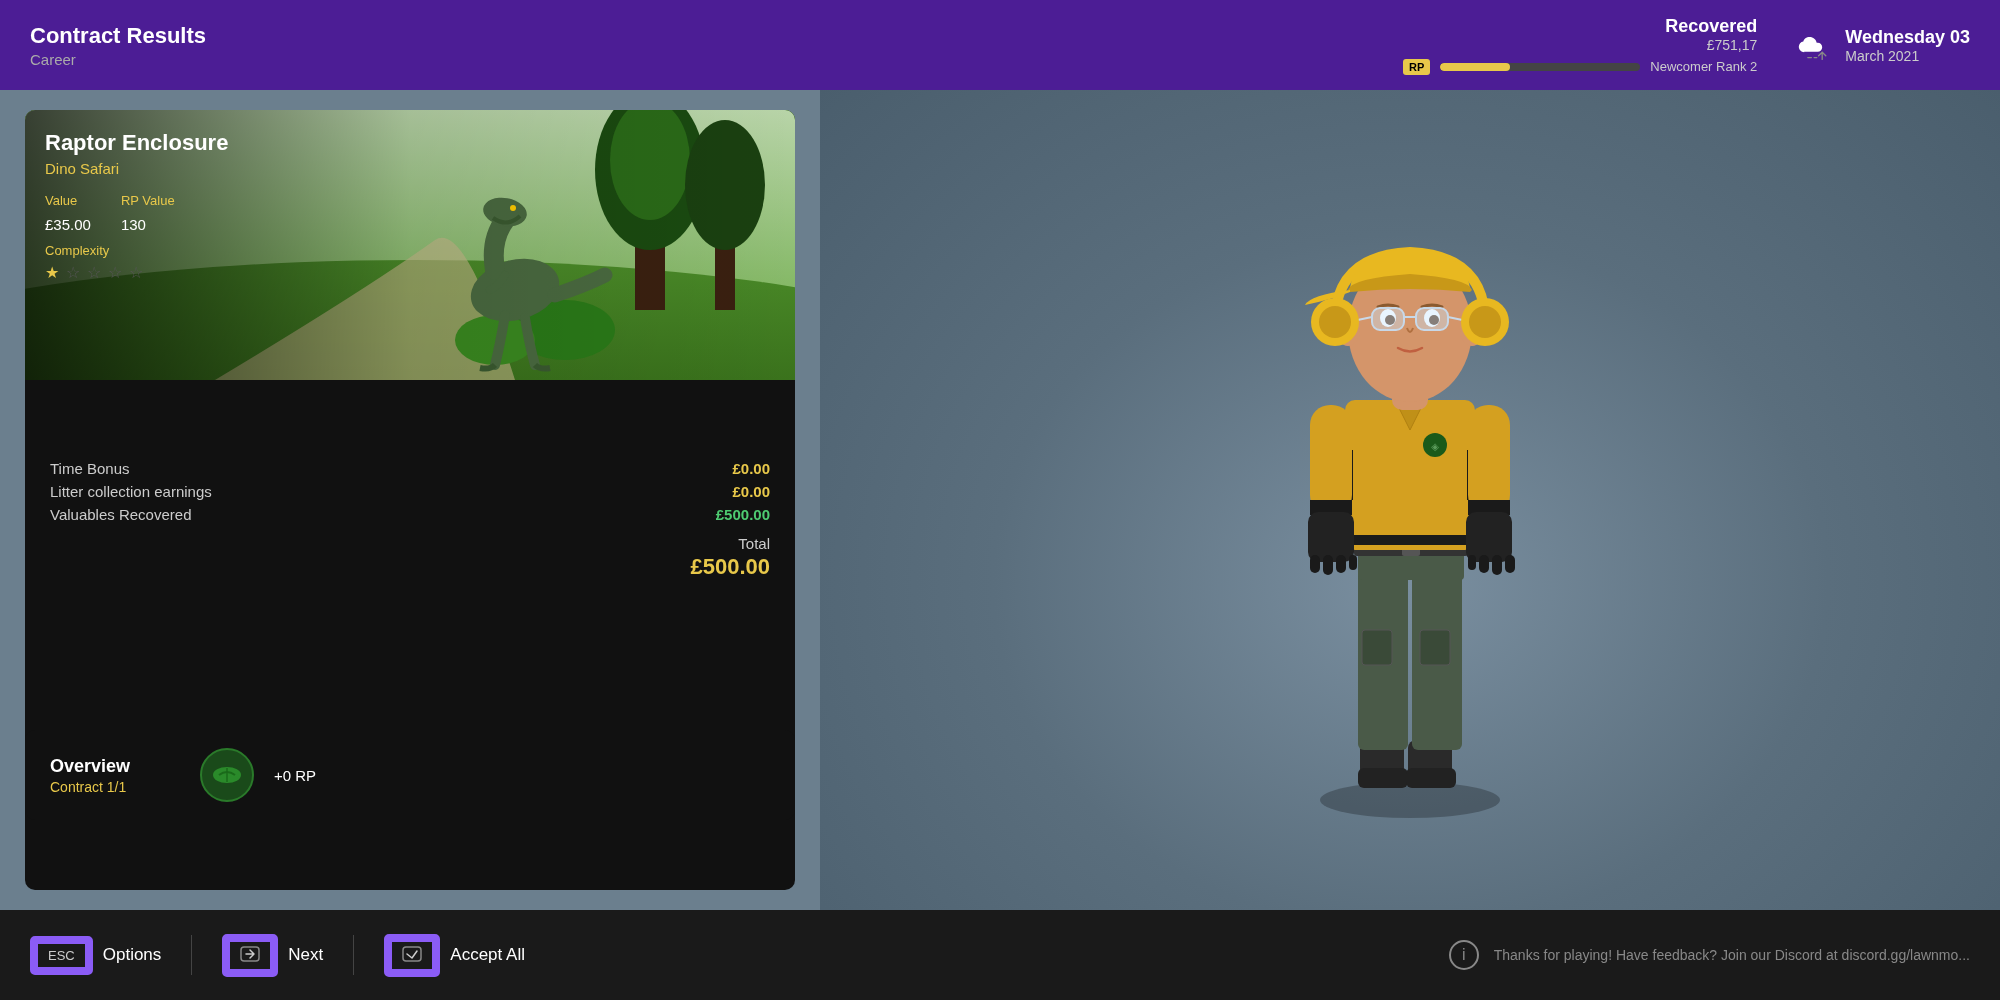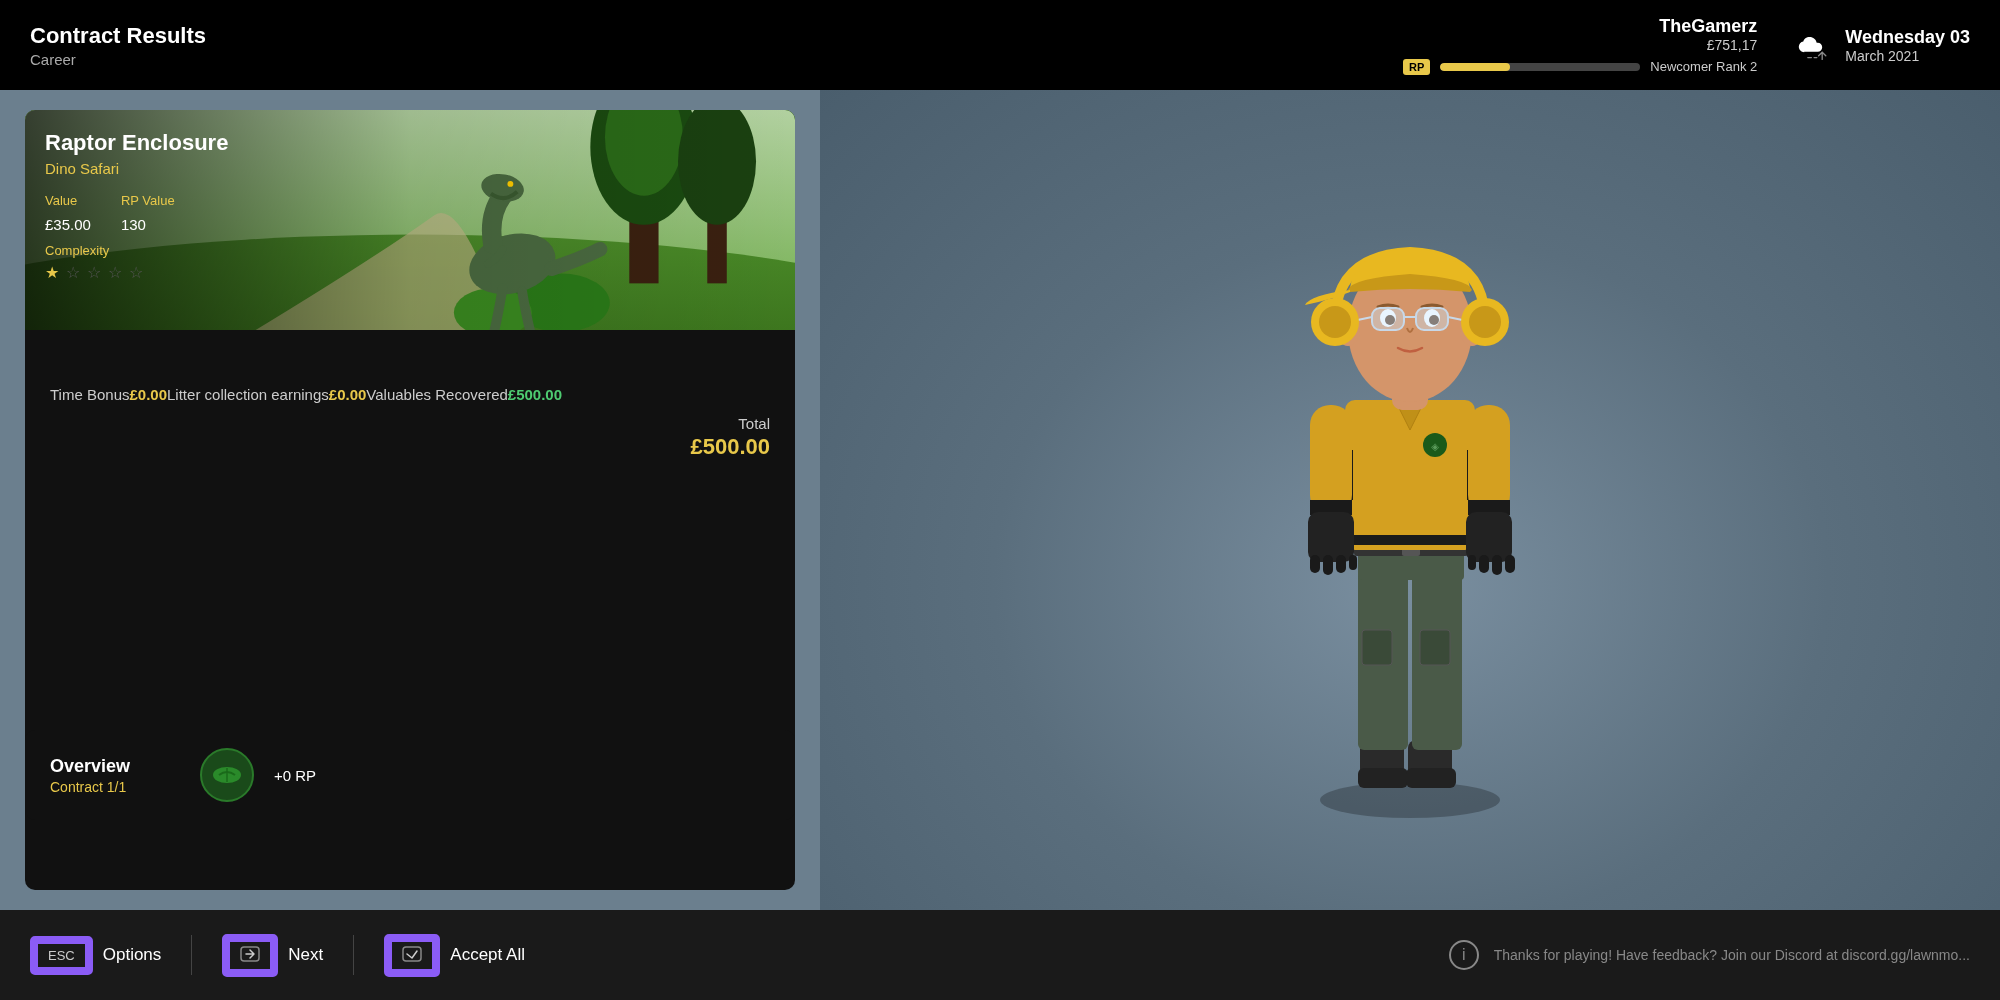--- a/index.html
+++ b/index.html
@@ -11,21 +11,21 @@
       background: #6b7f8e;
       color: #fff;
       position: relative;
     }
 
     
     .top-bar {
       position: absolute;
       top: 0; left: 0; right: 0;
       height: 90px;
-      background: #000000;
+      background: #4c1d95;
       display: flex;
       align-items: center;
       padding: 0 30px;
       z-index: 10;
     }
     .top-bar-left {
       flex: 1;
     }
     .top-bar-title {
       font-size: 22px;
@@ -126,21 +126,21 @@
 
     
     .contract-card {
       background: #111;
       border-radius: 10px;
       overflow: hidden;
       flex: 1;
     }
     .contract-image-area {
       position: relative;
-      height: 220px;
+      height: 270px;
       background: linear-gradient(135deg, #2d5a1b 0%, #4a8a2a 30%, #3d7a20 60%, #2a5a15 100%);
       overflow: hidden;
     }
     .contract-image-overlay {
       position: absolute;
       inset: 0;
       background: linear-gradient(to right, rgba(0,0,0,0.7) 0%, rgba(0,0,0,0.1) 50%, rgba(0,0,0,0) 100%);
     }
     .contract-image-bg {
       position: absolute;
@@ -195,23 +195,23 @@
       padding: 20px 25px;
     }
     .worker-name {
       font-size: 20px;
       font-weight: bold;
       color: #fff;
       margin-bottom: 30px;
     }
     .earnings-rows {
       display: flex;
-      flex-direction: row;
-      gap: 0;
-      margin-top: 36px;
+      flex-direction: column;
+      gap: 6px;
+      margin-top: 60px;
     }
     .earning-row {
       display: flex;
       justify-content: space-between;
       align-items: center;
     }
     .earning-label {
       font-size: 15px;
       color: #ccc;
     }
@@ -391,21 +391,21 @@
 </head>
 <body>
 
 <div class="top-bar">
   <div class="top-bar-left">
     <div class="top-bar-title">Contract Results</div>
     <div class="top-bar-subtitle">Career</div>
   </div>
   <div class="top-bar-right">
     <div class="player-info">
-      <div class="player-name">TheGamerz</div>
+      <div class="player-name">Recovered</div>
       <div class="player-money">£751,17</div>
       <div class="rank-bar-container">
         <span class="rp-badge">RP</span>
         <div class="rank-progress-bar">
           <div class="rank-progress-fill"></div>
         </div>
         <span class="rank-label">Newcomer Rank 2</span>
       </div>
     </div>
     <div class="date-info">

